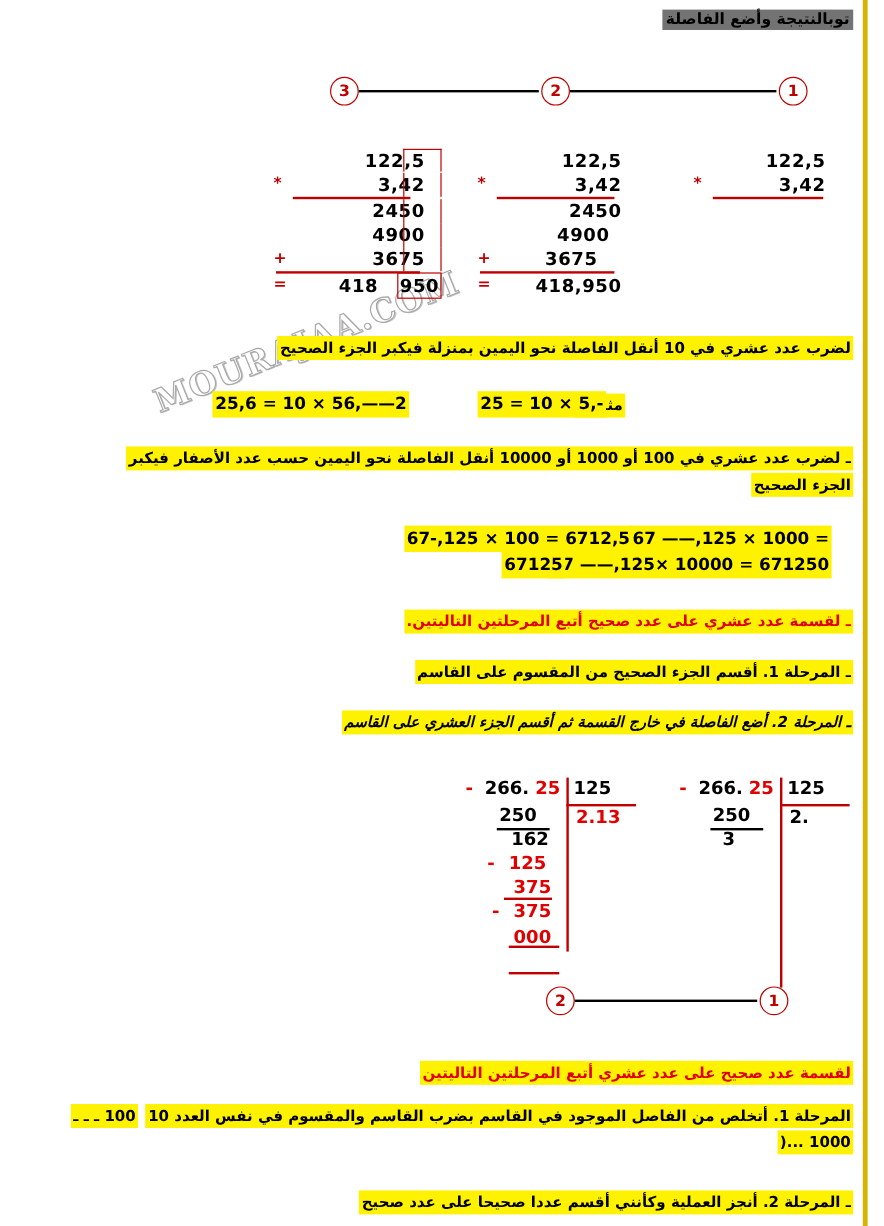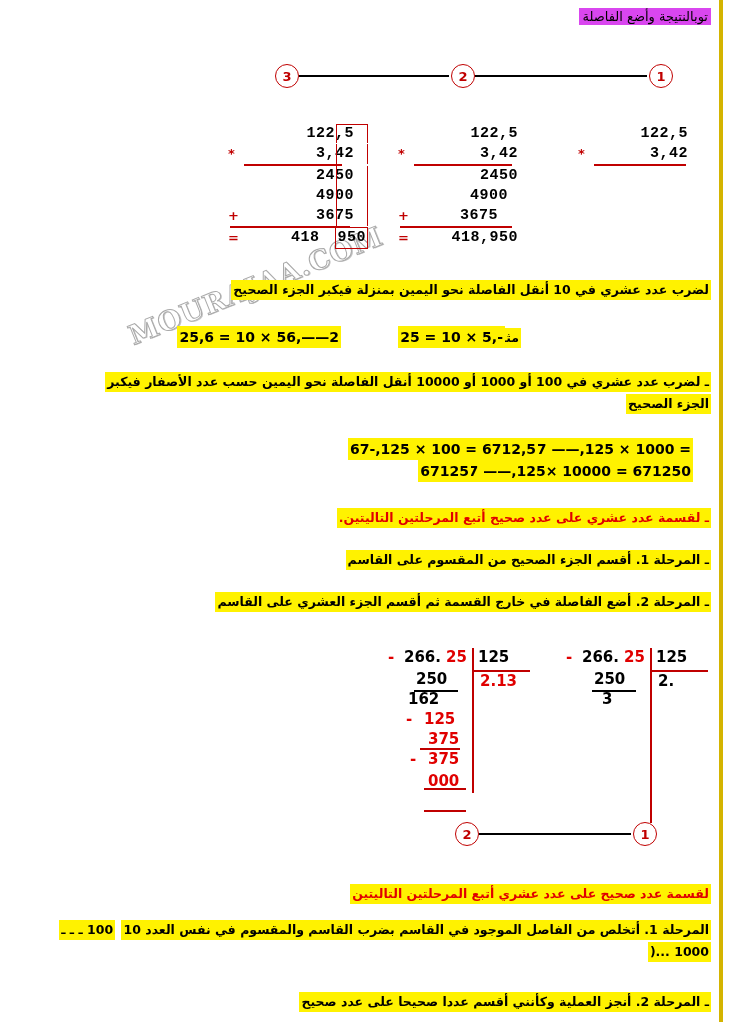--- a/index.html
+++ b/index.html
@@ -36,23 +36,23 @@
   .red { color: #e00000; }
   .black { color: #000000; }
 
   .abs { position: absolute; }
 
   
   .title {
     top: 8px;
     right: 26px;
     font-size: 13px;
-    font-weight: normal;
+    font-weight: bold;
     color: #000;
-    background: #d946ef;
+    background: #737373;
     padding: 1px 3px;
   }
 
   
   .circ {
     width: 22px; height: 22px;
     border: 1.5px solid #c00000;
     border-radius: 50%;
     color: #c00000;
     font-size: 13px;
@@ -85,21 +85,20 @@
   .op {
     color: #c00000;
     font-size: 13px;
     width: 14px;
     text-align: left;
     font-weight: bold;
   }
   .num {
     text-align: left;
     letter-spacing: 0.5px;
-    font-family: Liberation Mono, monospace;
   }
   .bar {
     height: 2px;
     background: #c00000;
   }
   .boxred {
     border: 1.5px solid #c00000;
     padding: 0 1px;
   }
 
@@ -253,60 +252,60 @@
 
   <div class="abs rtl txt" style="top:372px; right:26px; width:610px;">
     <div><span class="hlbox">ـ لضرب عدد عشري في 100 أو 1000 أو 10000 أنقل الفاصلة نحو اليمين حسب عدد الأصفار فيكبر</span></div>
     <div style="margin-top:2px;"><span class="hlbox">الجزء الصحيح</span></div>
   </div>
 
   <div class="abs" style="top:438px; right:26px; width:640px; height:46px;">
     <div style="position:absolute; right:18px; top:0;">
       <span class="hlbox mult red" style="font-size:14px;">67 ——,125 × 1000 =</span>
     </div>
-    <div style="position:absolute; right:173px; top:0;">
+    <div style="position:absolute; right:184px; top:0;">
       <span class="hlbox mult red" style="font-size:14px;">67-,125 × 100 = 6712,5</span>
     </div>
     <div style="position:absolute; right:18px; top:22px;">
       <span class="hlbox mult red" style="font-size:14px;">67 ——,125× 10000 = 671250</span>
     </div>
     <div style="position:absolute; right:240px; top:22px;">
       <span class="hlbox mult black" style="font-size:14px;">67125</span>
     </div>
   </div>
 
   <div class="abs rtl txt red" style="top:508px; right:26px; width:560px;">
     <span class="hlbox red">ـ لقسمة عدد عشري على عدد صحيح أتبع المرحلتين التاليتين.</span>
   </div>
 
   <div class="abs rtl txt" style="top:550px; right:26px; width:560px;">
     <span class="hlbox">ـ المرحلة 1. أقسم الجزء الصحيح من المقسوم على القاسم</span>
   </div>
 
-  <div class="abs rtl txt" style="top:592px; right:26px; width:560px;">
+  <div class="abs rtl txt" style="top:592px; right:26px; width:560px;font-style:italic;">
     <span class="hlbox">ـ المرحلة 2. أضع الفاصلة في خارج القسمة ثم أقسم الجزء العشري على القاسم</span>
   </div>
 
   <div class="abs divblk" style="top:648px; left:402px; width:140px;">
     <div style="position:relative; height:22px;">
       <span class="red" style="position:absolute; left:-14px; top:0;">-</span>
       <span class="black" style="position:absolute; left:2px; top:0;">266.</span>
       <span class="red" style="position:absolute; left:44px; top:0;">25</span>
       <span class="black" style="position:absolute; left:76px; top:0;">125</span>
     </div>
     <div style="position:absolute; left:70px; top:0; width:2px; height:145px; background:#c00000;"></div>
     <div style="position:absolute; left:70px; top:22px; width:58px; height:2px; background:#c00000;"></div>
     <div style="position:absolute; left:78px; top:24px;" class="red">2.13</div>
 
     <div style="position:relative; height:20px;">
       <span class="black" style="position:absolute; left:14px; top:0;">250</span>
     </div>
     <div style="position:absolute; left:12px; top:42px; width:44px; height:2px; background:#000;"></div>
     <div style="position:relative; height:20px;">
-      <span class="black" style="position:absolute; left:6px; top:0;">162</span>
+      <span class="black" style="position:absolute; left:24px; top:0;">162</span>
     </div>
     <div style="position:relative; height:20px;">
       <span class="red" style="position:absolute; left:4px; top:0;">-</span>
       <span class="red" style="position:absolute; left:22px; top:0;">125</span>
     </div>
     <div style="position:absolute; left:18px; top:100px; width:40px; height:2px; background:#c00000;"></div>
     <div style="position:relative; height:20px;">
       <span class="red" style="position:absolute; left:26px; top:0;">375</span>
     </div>
     <div style="position:relative; height:20px;">

